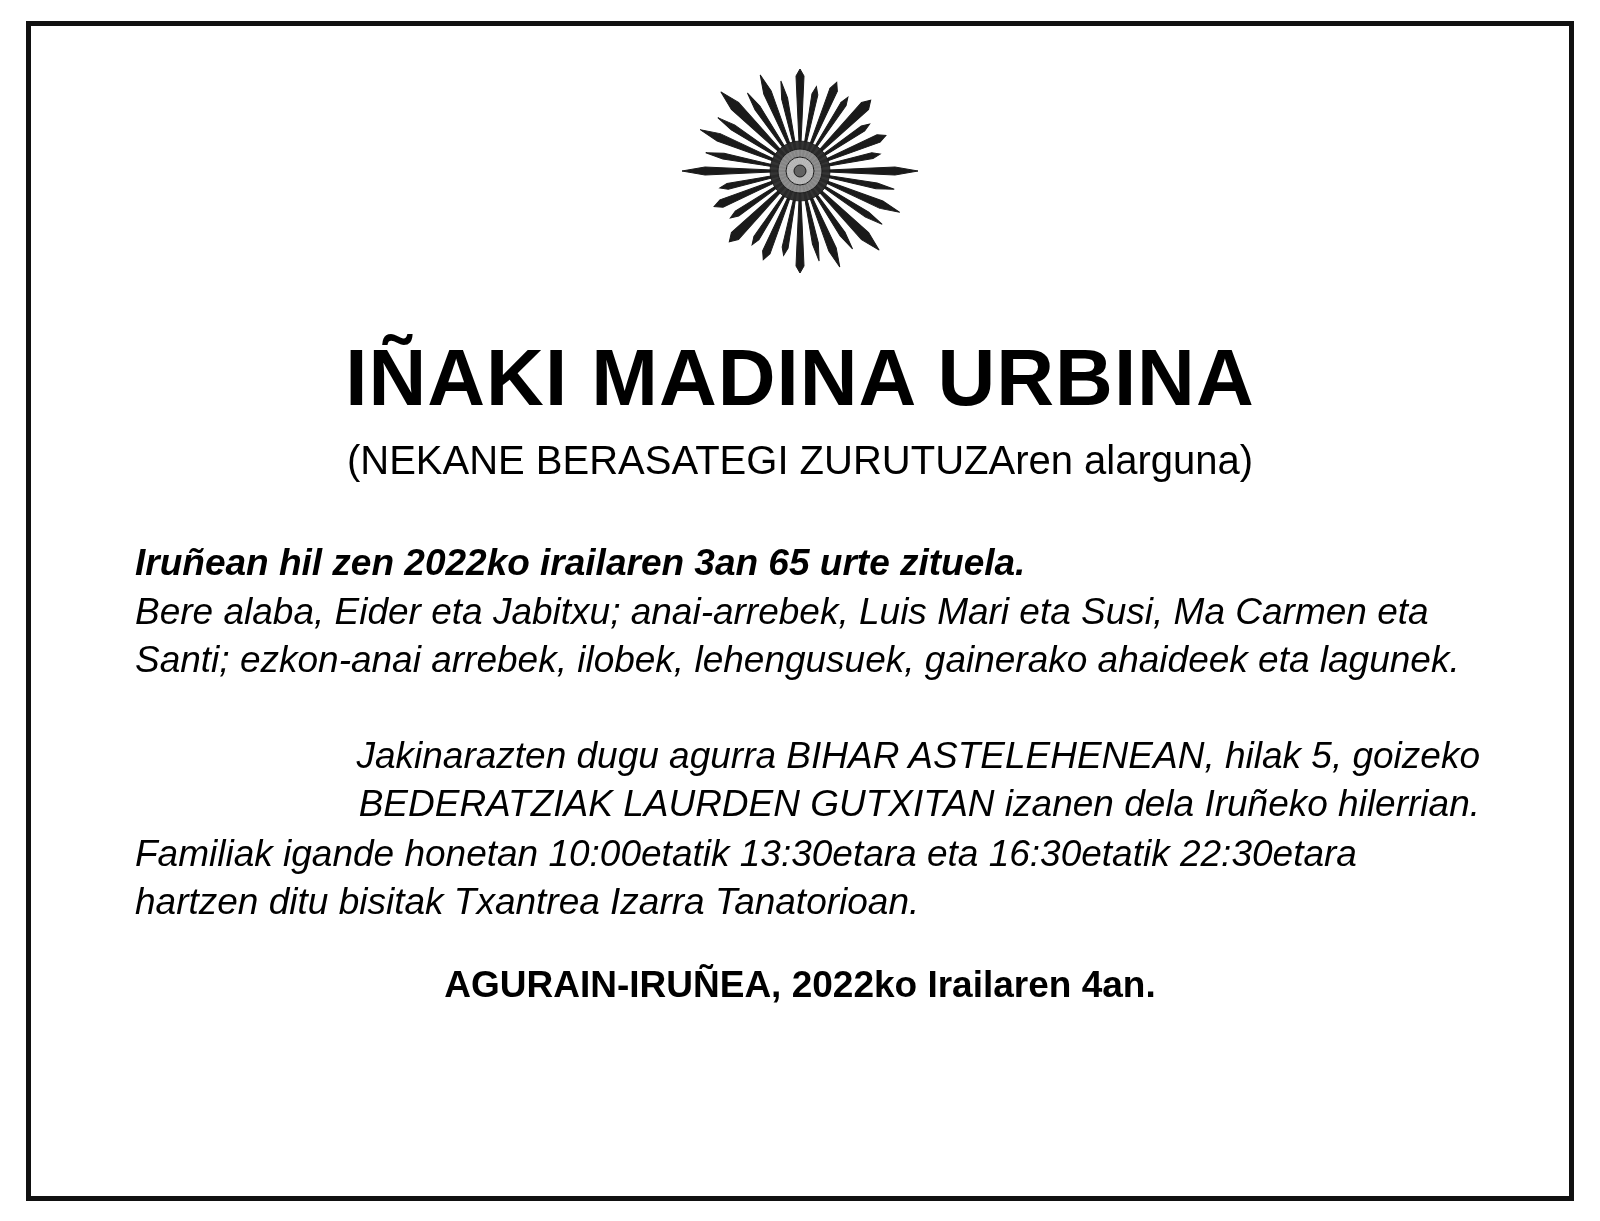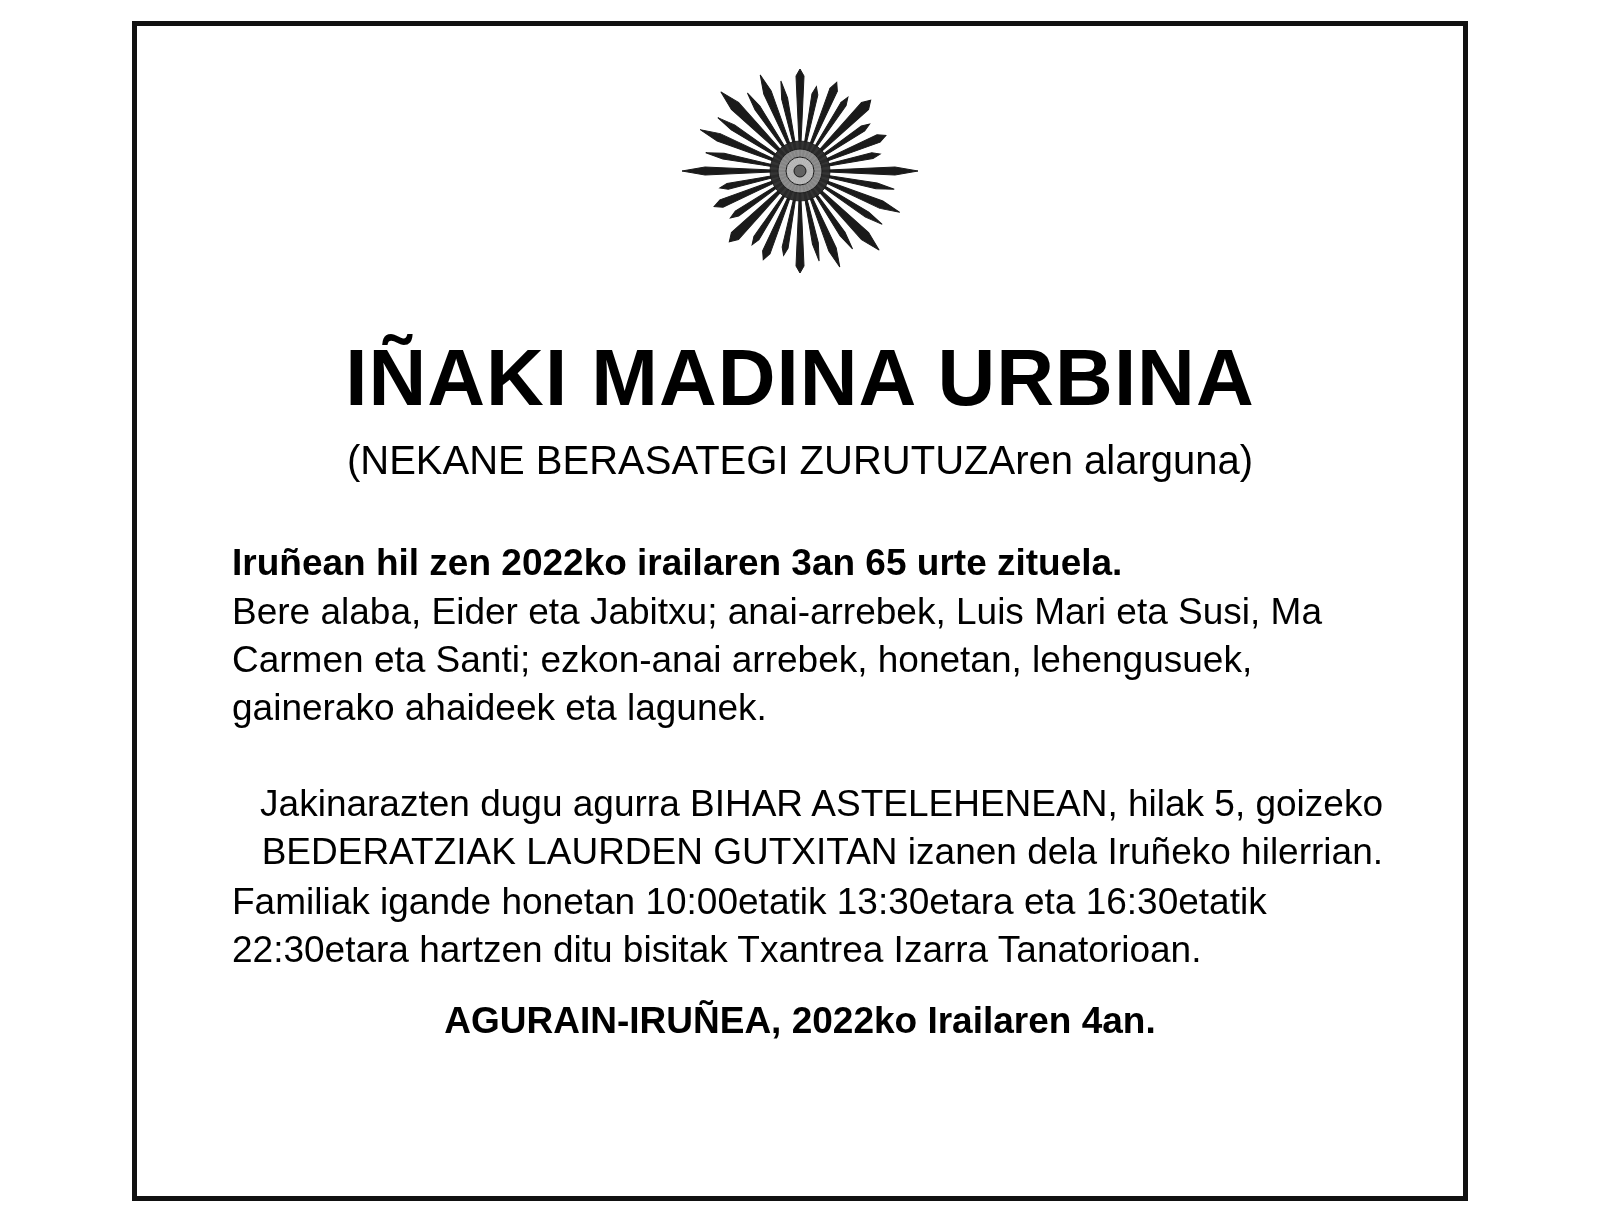--- a/index.html
+++ b/index.html
@@ -16,21 +16,21 @@
     height: 1221px;
     box-sizing: border-box;
     background: #ffffff;
     position: relative;
     display: flex;
     align-items: center;
     justify-content: center;
   }
   .notice-frame {
     box-sizing: border-box;
-    width: 1336px;
+    width: 1548px;
     height: 1180px;
     border: 5px solid #111111;
     background: #ffffff;
     position: relative;
     display: flex;
     flex-direction: column;
     align-items: center;
     padding: 28px 60px 20px 60px;
   }
   
@@ -63,20 +63,21 @@
     margin-top: 10px;
     line-height: 1.1;
   }
   .body-block {
     width: 100%;
     max-width: 1400px;
     margin-top: 58px;
     padding-left: 35px;
     padding-right: 20px;
     box-sizing: border-box;
+    font-style: italic;
   }
   .lead-line {
     font-size: 37px;
     font-weight: bold;
     line-height: 1.25;
   }
   .para {
     font-size: 37px;
     font-weight: normal;
     line-height: 1.30;
@@ -86,21 +87,21 @@
     margin-top: 48px;
     text-align: right;
   }
   .para.tight {
     margin-top: 2px;
   }
   .footer-line {
     font-size: 37px;
     font-weight: bold;
     text-align: center;
-    margin-top: 26px;
+    margin-top: 38px;
     width: 100%;
   }
 </style>
 </head>
 <body>
 
 <div class="page">
   <div class="notice-frame">
 
     <span class="emblem">
@@ -168,20 +169,20 @@
           </g>
         </g>
       </svg>
     </span>
 
     <div class="deceased-name">IÑAKI MADINA URBINA</div>
     <div class="spouse-line">(NEKANE BERASATEGI ZURUTUZAren alarguna)</div>
 
     <div class="body-block">
       <div class="lead-line">Iruñean hil zen 2022ko irailaren 3an 65 urte zituela.</div>
-      <div class="para tight">Bere alaba, Eider eta Jabitxu; anai-arrebek, Luis Mari eta Susi, Ma Carmen eta Santi; ezkon-anai arrebek, honetan, lehengusuek, gainerako ahaideek eta lagunek.</div>
+      <div class="para tight">Bere alaba, Eider eta Jabitxu; anai-arrebek, Luis Mari eta Susi, Ma Carmen eta Santi; ezkon-anai arrebek, ilobek, lehengusuek, gainerako ahaideek eta lagunek.</div>
       <div class="para gap">Jakinarazten dugu agurra BIHAR ASTELEHENEAN, hilak 5, goizeko BEDERATZIAK LAURDEN GUTXITAN izanen dela Iruñeko hilerrian.</div>
       <div class="para tight">Familiak igande honetan 10:00etatik 13:30etara eta 16:30etatik 22:30etara hartzen ditu bisitak Txantrea Izarra Tanatorioan.</div>
     </div>
 
     <div class="footer-line">AGURAIN-IRUÑEA, 2022ko Irailaren 4an.</div>
   </div>
 </div>
 
 </body></html>

